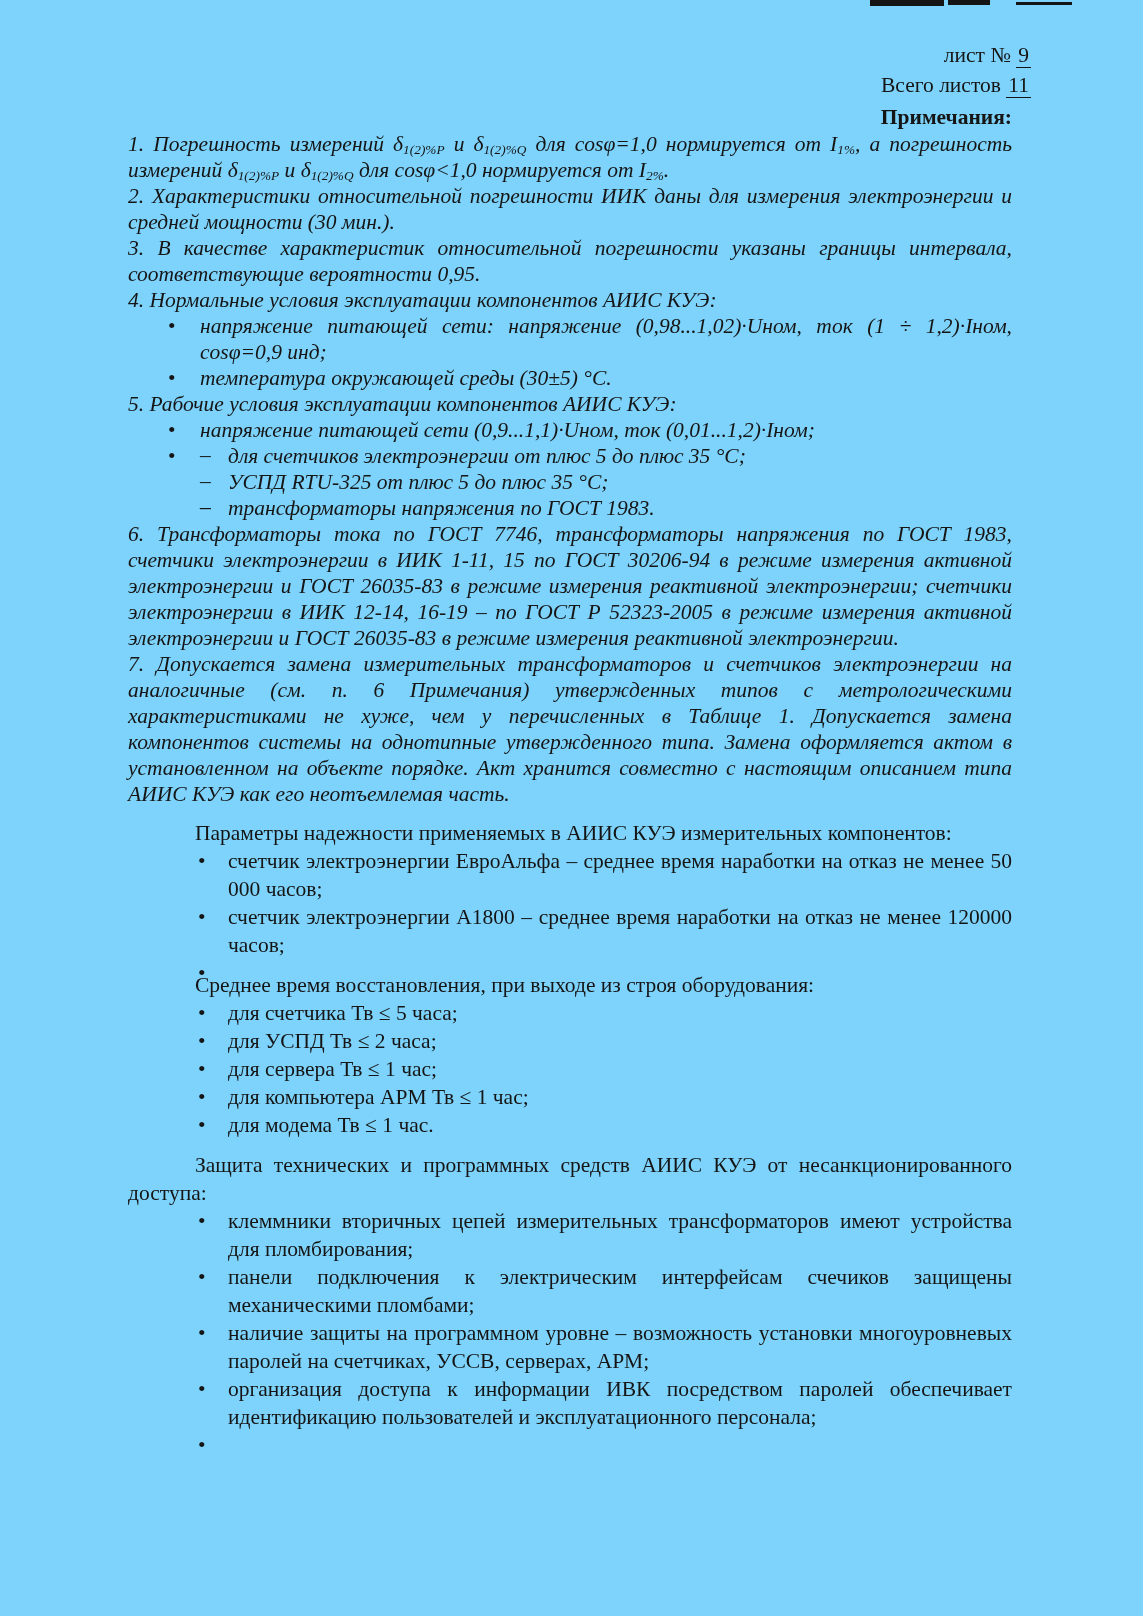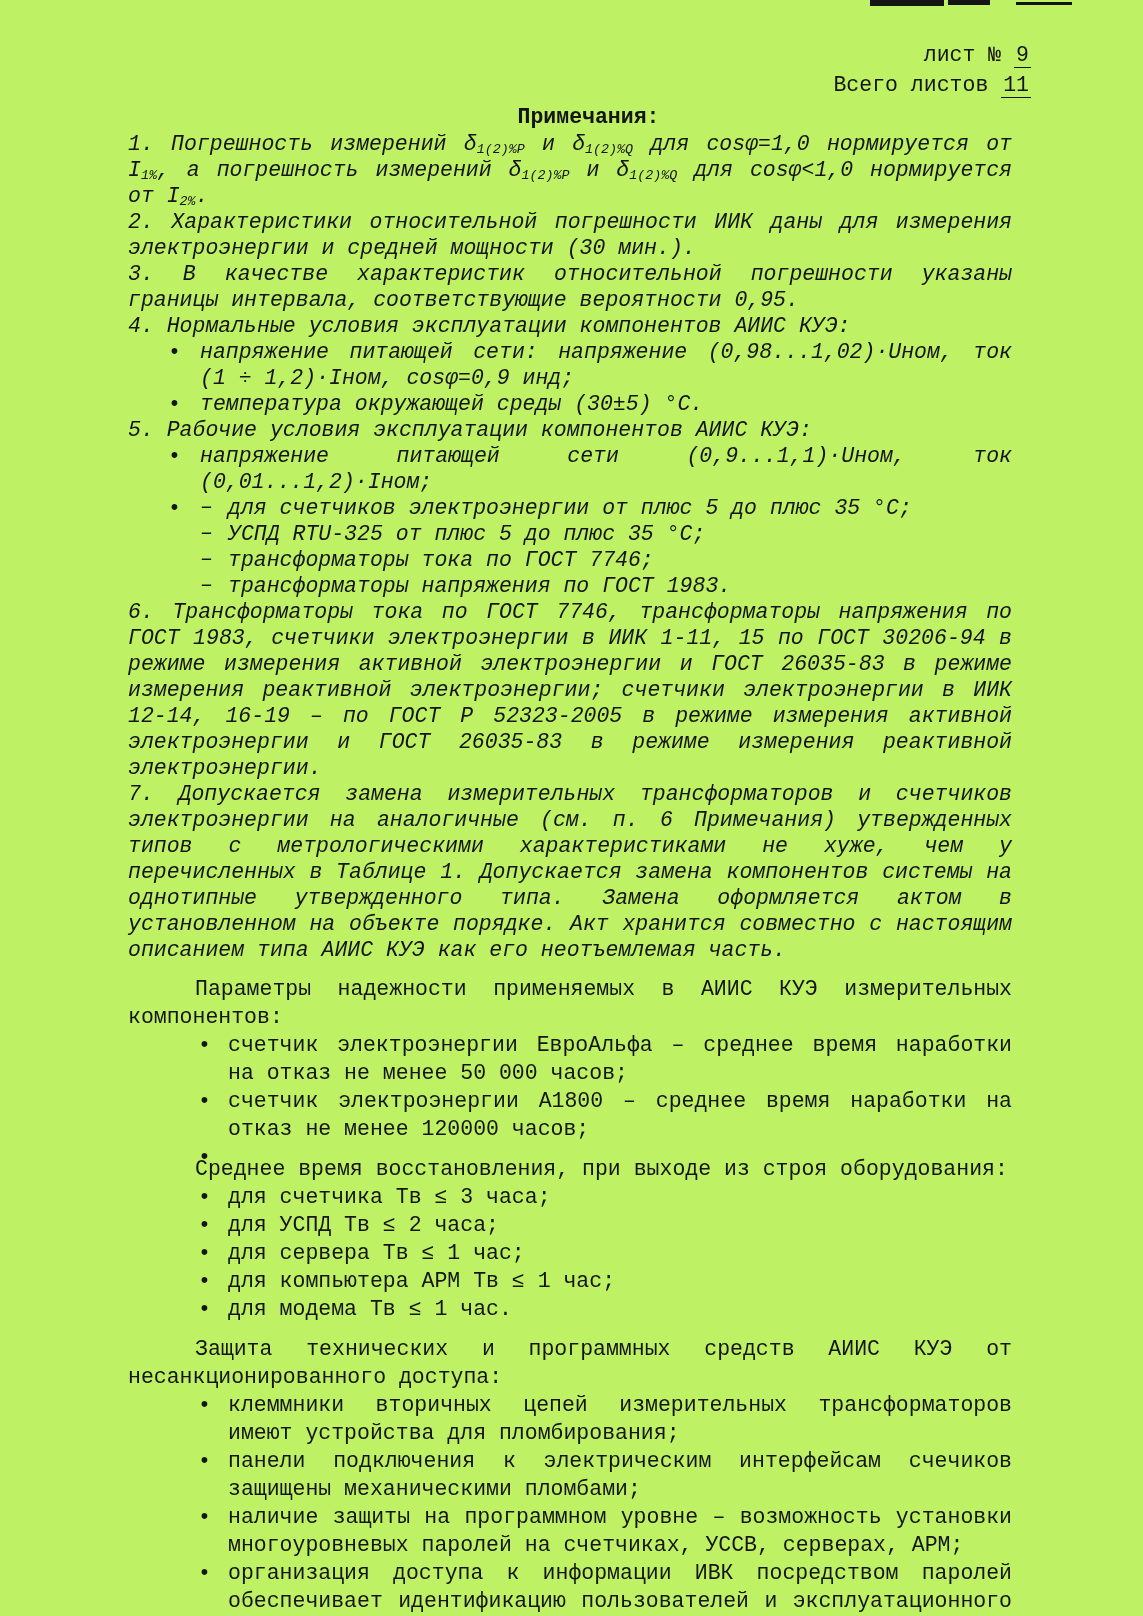--- a/index.html
+++ b/index.html
@@ -1,23 +1,23 @@
 <!DOCTYPE html>
 <html lang="ru"><head>
 <meta charset="utf-8">
 <style>
   html,body { margin:0; padding:0; background:#e8e8e8; }
   .page {
     position: relative;
     width: 1143px;
     height: 1616px;
     margin: 0 auto;
-    background: #bef264;
+    background: #7dd3fc;
     color: #151515;
-    font-family: Liberation Mono, monospace;
+    font-family: Liberation Serif, serif;
     overflow: hidden;
   }
   
   .artifact { position:absolute; background:#141414; }
   .artifact.a1 { left:870px; top:0; width:74px; height:6px; }
   .artifact.a2 { left:948px; top:0; width:42px; height:5px; }
   .artifact.a3 { left:1016px; top:2px; width:56px; height:3px; }
 
   .header {
     position:absolute;
@@ -31,21 +31,21 @@
 
   .body {
     position:absolute;
     left:128px; top:104px;
     width:884px;
     font-size:21.5px;
   }
   .block { margin:0; text-align:justify; }
 
   
-  .heading { font-weight:bold; padding-left:37px; text-align:center; line-height:27px; }
+  .heading { font-weight:bold; padding-left:37px; text-align:right; line-height:27px; }
   .note   { font-style:italic; line-height:26px; }
   .bullet-i { font-style:italic; line-height:26px; position:relative; padding-left:72px; }
   .bullet-i > .marker { position:absolute; left:40px; top:0; font-style:normal; }
   .dash-i { font-style:italic; line-height:26px; position:relative; padding-left:100px; text-align:left; }
   .dash-i > .marker { position:absolute; left:72px; top:-1px; font-style:normal; }
 
   
   .para { line-height:28px; text-indent:67px; margin-top:12px; }
   .bullet { line-height:28px; position:relative; padding-left:100px; }
   .bullet > .marker { position:absolute; left:70px; top:0; }
@@ -73,30 +73,30 @@
       <div class="block note"><span class="txt">2. Характеристики относительной погрешности ИИК даны для измерения электроэнергии и средней мощности (30 мин.).</span></div>
       <div class="block note"><span class="txt">3. В качестве характеристик относительной погрешности указаны границы интервала, соответствующие вероятности 0,95.</span></div>
       <div class="block note"><span class="txt">4. Нормальные условия эксплуатации компонентов АИИС КУЭ:</span></div>
       <div class="block bullet-i"><span class="marker">•</span><span class="txt">напряжение питающей сети: напряжение (0,98...1,02)·Uном, ток (1 ÷ 1,2)·Iном, cosφ=0,9 инд;</span></div>
       <div class="block bullet-i"><span class="marker">•</span><span class="txt">температура окружающей среды (30±5) °С.</span></div>
       <div class="block note"><span class="txt">5. Рабочие условия эксплуатации компонентов АИИС КУЭ:</span></div>
       <div class="block bullet-i"><span class="marker">•</span><span class="txt">напряжение питающей сети (0,9...1,1)·Uном, ток (0,01...1,2)·Iном;</span></div>
       <div class="block bullet-i"><span class="marker">•</span></div>
       <div class="block dash-i"><span class="marker">–</span><span class="txt">для счетчиков электроэнергии от плюс 5 до плюс 35 °С;</span></div>
       <div class="block dash-i"><span class="marker">–</span><span class="txt">УСПД RTU-325 от плюс 5 до плюс 35 °С;</span></div>
-      <div class="block dash-i"><span class="marker">–</span><span class="txt">трансформаторы тока по ГОСТ 7746;</span></div>
+      <div class="block dash-i"><span class="marker">–</span></div>
       <div class="block dash-i"><span class="marker">–</span><span class="txt">трансформаторы напряжения по ГОСТ 1983.</span></div>
       <div class="block note"><span class="txt">6. Трансформаторы тока по ГОСТ 7746, трансформаторы напряжения по ГОСТ 1983, счетчики электроэнергии в ИИК 1-11, 15  по ГОСТ 30206-94 в режиме измерения активной электроэнергии и ГОСТ 26035-83 в режиме измерения реактивной электроэнергии; счетчики электроэнергии в ИИК 12-14, 16-19 – по ГОСТ Р 52323-2005 в режиме измерения активной электроэнергии и ГОСТ 26035-83 в режиме измерения реактивной электроэнергии.</span></div>
       <div class="block note"><span class="txt">7. Допускается замена измерительных трансформаторов и счетчиков электроэнергии на аналогичные (см. п. 6 Примечания) утвержденных типов с метрологическими характеристиками не хуже, чем у перечисленных в Таблице 1. Допускается замена компонентов системы на однотипные утвержденного типа. Замена оформляется актом в установленном на объекте порядке. Акт хранится совместно с настоящим описанием типа АИИС КУЭ  как его неотъемлемая часть.</span></div>
       <div class="block para"><span class="txt">Параметры надежности применяемых в АИИС КУЭ  измерительных компонентов:</span></div>
       <div class="block bullet"><span class="marker">•</span><span class="txt">счетчик электроэнергии ЕвроАльфа – среднее время наработки на отказ не менее 50 000 часов;</span></div>
       <div class="block bullet"><span class="marker">•</span><span class="txt">счетчик электроэнергии А1800 – среднее время наработки на отказ не менее 120000 часов;</span></div>
       <div class="block bullet"><span class="marker">•</span></div>
       <div class="block para"><span class="txt">Среднее время восстановления, при выходе из строя оборудования:</span></div>
-      <div class="block bullet"><span class="marker">•</span><span class="txt">для счетчика Тв ≤ 3 часа;</span></div>
+      <div class="block bullet"><span class="marker">•</span><span class="txt">для счетчика Тв ≤ 5 часа;</span></div>
       <div class="block bullet"><span class="marker">•</span><span class="txt">для УСПД Тв ≤ 2 часа;</span></div>
       <div class="block bullet"><span class="marker">•</span><span class="txt">для сервера Тв ≤ 1 час;</span></div>
       <div class="block bullet"><span class="marker">•</span><span class="txt">для компьютера АРМ Тв ≤ 1 час;</span></div>
       <div class="block bullet"><span class="marker">•</span><span class="txt">для модема Тв ≤ 1 час.</span></div>
       <div class="block para"><span class="txt">Защита технических и программных средств АИИС КУЭ  от несанкционированного доступа:</span></div>
       <div class="block bullet"><span class="marker">•</span><span class="txt">клеммники вторичных цепей измерительных трансформаторов имеют устройства для пломбирования;</span></div>
       <div class="block bullet"><span class="marker">•</span><span class="txt">панели подключения к электрическим интерфейсам счечиков защищены механическими пломбами;</span></div>
       <div class="block bullet"><span class="marker">•</span><span class="txt">наличие защиты на программном уровне – возможность установки многоуровневых паролей на счетчиках, УССВ, серверах, АРМ;</span></div>
       <div class="block bullet"><span class="marker">•</span><span class="txt">организация доступа к информации ИВК посредством паролей обеспечивает идентификацию пользователей и эксплуатационного персонала;</span></div>
       <div class="block bullet"><span class="marker">•</span></div>

